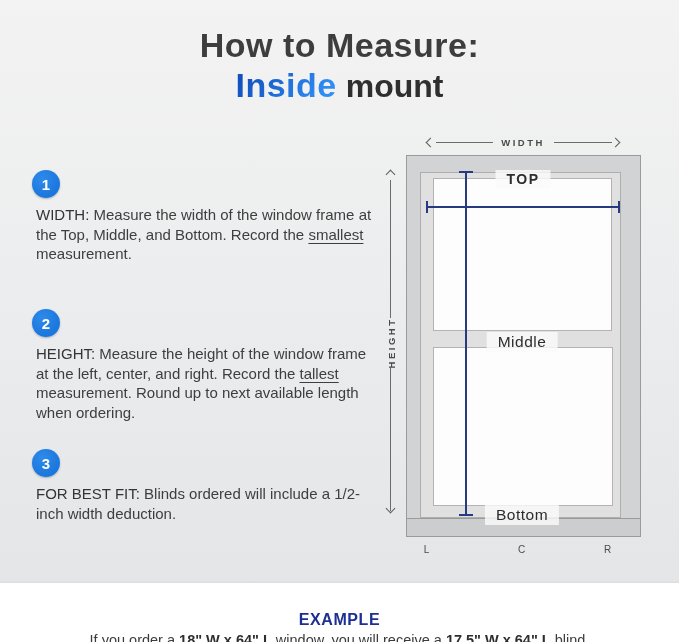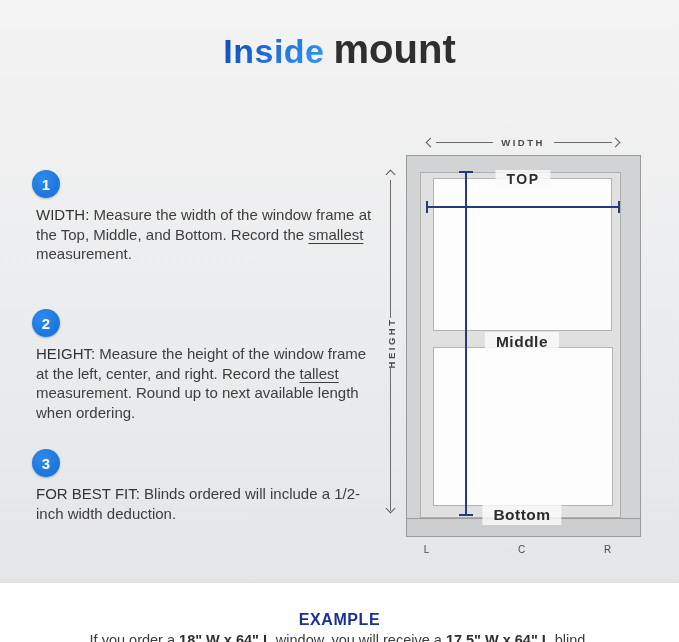--- a/index.html
+++ b/index.html
@@ -12,21 +12,21 @@
   
   .title { position:absolute; top:26px; left:0; right:0; text-align:center; color:#3b3b3b; }
   .title-line1 { font-size:34px; font-weight:700; letter-spacing:.5px; color:#3d3d3d; }
   .title-line2 { margin-top:1px; }
   .title-highlight {
     font-size:34px; font-weight:800; letter-spacing:.5px;
     background:linear-gradient(125deg,#1150be 10%, #2f8df3 85%);
     -webkit-background-clip:text; background-clip:text;
     color:transparent; -webkit-text-fill-color:transparent;
   }
-  .title-suffix { font-size:40px; font-weight:600; color:#2f2f2f; margin-left:9px; }
+  .title-suffix { font-size:32px; font-weight:600; color:#2f2f2f; margin-left:9px; }
   
   .badge {
     position:absolute; left:32px; width:28px; height:28px; border-radius:50%;
     background:radial-gradient(circle at 38% 32%, #2e8aea, #1b76dd 70%);
     color:#fff; font-size:15px; font-weight:700;
     display:flex; align-items:center; justify-content:center;
     box-shadow:0 1px 2px rgba(0,0,0,.25);
   }
   .step-text {
     position:absolute; left:36px; width:340px;
@@ -53,36 +53,37 @@
   .pane-bottom { left:433px; top:347px; width:180px; height:159px; }
   .sill { position:absolute; left:407px; top:518px; width:233px; height:18px;
           background:#cccdce; border-top:1px solid #9b9b9b; }
   
   .meas { position:absolute; background:#27397f; }
   
   .chip { position:absolute; transform:translate(-50%,-50%);
           background:rgba(250,250,250,.82); padding:1px 11px;
           color:#2d2d2d; white-space:nowrap; }
   .chip-top    { font-size:14px; font-weight:600; letter-spacing:1.5px; }
-  .chip-mid, .chip-bot { font-size:15.5px; font-weight:700; letter-spacing:.5px; }
+  .chip-mid, .chip-bot { font-size:15.5px; font-weight:400; letter-spacing:.5px; }
   .pos-label { position:absolute; top:544px; transform:translateX(-50%);
                font-size:10px; letter-spacing:1px; color:#4b4b4b; font-weight:500; }
   
   .footer { position:absolute; left:0; top:583px; width:679px; height:59px;
             background:#ffffff; text-align:center; box-shadow:0 -1px 2px rgba(0,0,0,.05); }
   .footer-heading { margin-top:28px; font-size:16px; font-weight:700; color:#1c2f92; letter-spacing:.6px; }
   .footer-text { margin-top:3px; font-size:14.5px; color:#3c3c3c; }
   .footer-text b { font-weight:700; color:#2e2e2e; }
 </style>
 </head>
 <body>
 
 <div class="canvas">
 
   <div class="title">
+    <div class="title-line1">How to Measure:</div>
     <div class="title-line2">
       <span class="title-highlight">Inside</span><span class="title-suffix">mount</span>
     </div>
   </div>
 
   <div class="badge" style="top:170px">1</div>
   <div class="step-text" style="top:205px"><b>WIDTH:</b><span> Measure the width of the window frame at the Top, Middle, and Bottom. Record the </span><span class="u">smallest</span><span> measurement.</span></div>
 
   <div class="badge" style="top:309px">2</div>
   <div class="step-text" style="top:344px"><b>HEIGHT:</b><span> Measure the height of the window frame at the left, center, and right. Record the </span><span class="u">tallest</span><span> measurement. Round up to next available length when ordering.</span></div>

